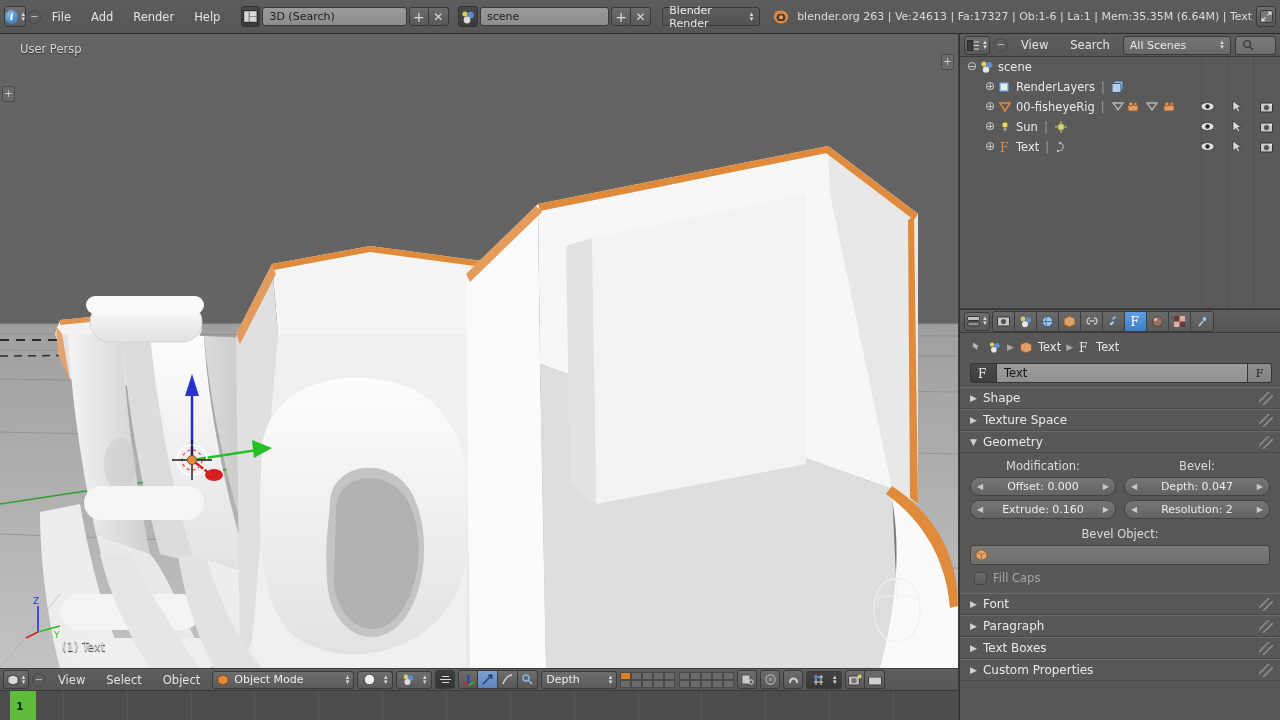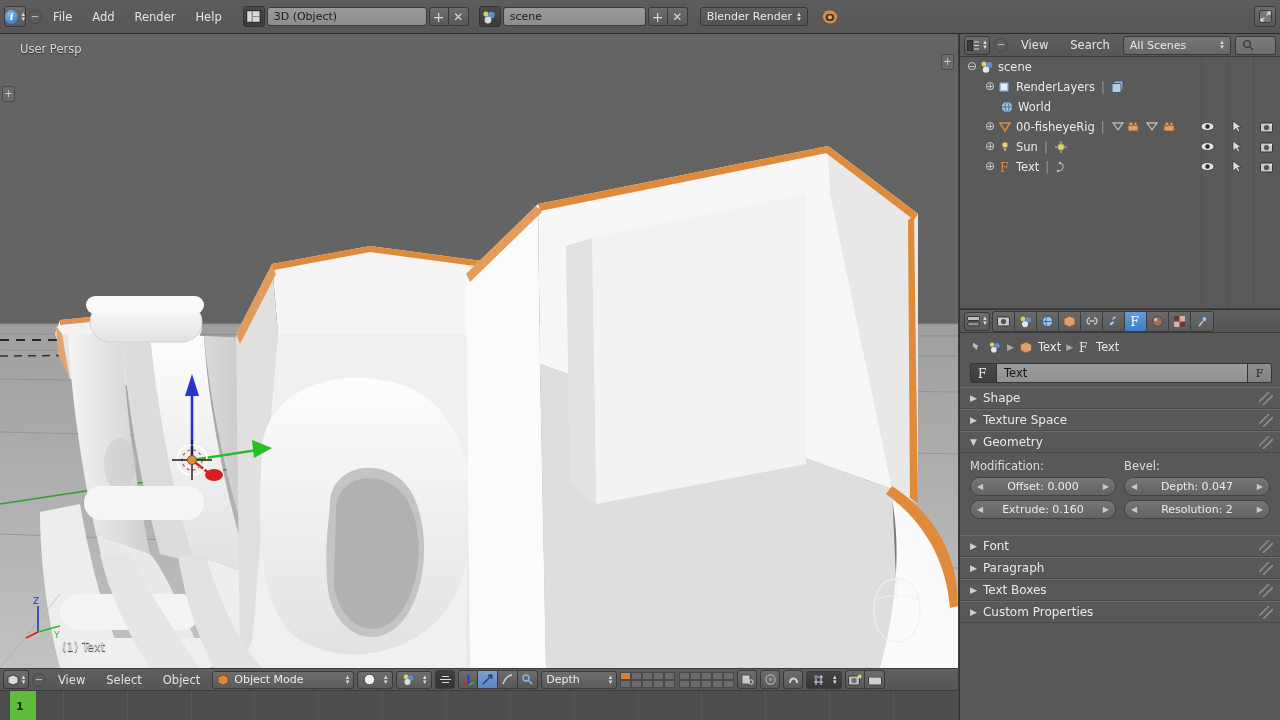--- a/index.html
+++ b/index.html
@@ -190,21 +190,21 @@
   .panel-head {
     height: 22px; display: flex; align-items: center; gap: 6px;
     padding: 0 10px; border-top: 1px solid #6b6b6b; border-bottom: 1px solid #4a4a4a;
     font-size: 12px; color: #e9e9e9; position: relative;
   }
   .panel-head .tri { font-size: 9px; color: #d0d0d0; }
   .grip { position: absolute; right: 7px; top: 4px; width: 14px; height: 13px; opacity: .5; }
   .panel-body { padding: 6px 10px 8px 10px; }
   .two-col { display: flex; gap: 8px; }
   .col { flex: 1; }
-  .sub-label { font-size: 11.5px; color: #dcdcdc; margin-bottom: 4px; }
+  .sub-label { font-size: 11.5px; color: #dcdcdc; margin-bottom: 4px; text-align: center; }
   .num-field {
     height: 19px; border-radius: 9px;
     background: linear-gradient(#767676, #636363);
     border: 1px solid #434343;
     display: flex; align-items: center; justify-content: center;
     position: relative; color: #ececec; font-size: 11px; margin-bottom: 4px;
   }
   .num-field .arr { position: absolute; color: #c8c8c8; font-size: 8px; }
   .num-field .arr.l { left: 6px; } .num-field .arr.r { right: 6px; }
   .obj-field {
@@ -245,21 +245,21 @@
     <div style="width:8px"></div>
     <div class="layout-icon">
       <svg width="15" height="13" viewBox="0 0 15 13">
         <rect x="0.5" y="0.5" width="14" height="12" fill="#8e8e8e" stroke="#2e2e2e"></rect>
         <rect x="1.5" y="1.5" width="4" height="10" fill="#d8d8d8"></rect>
         <rect x="7" y="1.5" width="6" height="4.5" fill="#d8d8d8"></rect>
         <rect x="7" y="7" width="6" height="4.5" fill="#d8d8d8"></rect>
       </svg>
     </div>
     <div class="field" style="width:160px">
-      <span>3D (Object)</span>
+      <span>3D (Search)</span>
     </div>
     <div class="plusx">
       <div class="icon-btn">
         <span style="font-size:14px;line-height:12px;color:#dcdcdc">+</span>
       </div>
       <div class="icon-btn">
         <span style="font-size:12px;line-height:12px;color:#dcdcdc">✕</span>
       </div>
     </div>
 
@@ -294,20 +294,21 @@
 
     <div style="width:10px"></div>
     <div style="margin-right:6px">
       <svg width="16" height="15" viewBox="0 0 16 15">
         <ellipse cx="8" cy="8" rx="7.2" ry="6.4" fill="#e08a3c"></ellipse>
         <ellipse cx="8" cy="8.4" rx="4.4" ry="3.6" fill="#3d3d3d"></ellipse>
         <circle cx="8" cy="8.2" r="2" fill="#f0a85c"></circle>
         <path d="M1 3 L7 1.6 L6 4.4 Z" fill="#e08a3c"></path>
       </svg>
     </div>
+    <div id="status-text">blender.org 263 | Ve:24613 | Fa:17327 | Ob:1-6 | La:1 | Mem:35.35M (6.64M) | Text</div>
 
     <div style="flex:1"></div>
     <div class="icon-btn" style="width:22px;height:21px">
       <svg width="13" height="13" viewBox="0 0 13 13">
         <rect x="0.5" y="0.5" width="12" height="12" rx="2" fill="#787878" stroke="#3a3a3a"></rect>
         <path d="M8 2 L11 2 L11 5 M10.6 2.4 L7.6 5.4" stroke="#e2e2e2" stroke-width="1.1" fill="none"></path>
         <path d="M5 11 L2 11 L2 8 M2.4 10.6 L5.4 7.6" stroke="#e2e2e2" stroke-width="1.1" fill="none"></path>
       </svg>
     </div>
   </div>
@@ -708,29 +709,20 @@
         <span class="ol-name">RenderLayers</span>
         <span style="margin:0 6px;color:#9a9a9a">|</span>
         <span>
           <svg width="15" height="14" viewBox="0 0 15 14">
               <rect x="3" y="1" width="9" height="9" rx="1" fill="#9fb9d8" stroke="#3b546e"></rect>
               <rect x="1" y="3.5" width="9" height="9" rx="1" fill="#b6cde6" stroke="#3b546e"></rect>
             </svg>
         </span>
       </div>
 
-      <div class="ol-row" style="padding-left:40px">
-        <span>
-          <svg width="14" height="14" viewBox="0 0 14 14">
-              <circle cx="7" cy="7" r="5.6" fill="#9dc3e8" stroke="#3c5c7c"></circle>
-              <path d="M1.6 7 H12.4 M7 1.4 C 4.4 4, 4.4 10, 7 12.6 M7 1.4 C 9.6 4, 9.6 10, 7 12.6" stroke="#3c5c7c" fill="none" stroke-width="0.8"></path>
-            </svg>
-        </span>
-        <span class="ol-name">World</span>
-      </div>
 
       <div class="ol-row" style="padding-left:24px">
         <span class="expander">⊕</span>
         <span style="margin-left:2px">
           <svg width="14" height="14" viewBox="0 0 14 14">
               <path d="M2 3 L12 3 L7 11 Z" fill="none" stroke="#e08a3c" stroke-width="1.5"></path>
             </svg>
         </span>
         <span class="ol-name">00-fisheyeRig</span>
         <span style="margin:0 6px;color:#9a9a9a">|</span>
@@ -1012,20 +1004,36 @@
           </div>
           <div class="num-field">
             <span class="arr l">◀</span>
             <span>Resolution: 2</span>
             <span class="arr r">▶</span>
           </div>
         </div>
       </div>
 
       <div class="two-col" style="margin-top:4px">
+        <div class="col">
+          <div class="sub-label">Bevel Object:</div>
+          <div class="obj-field">
+            <span>
+              <svg width="15" height="14" viewBox="0 0 15 14">
+                  <path d="M2 4 L7.5 1.4 L13 4 L13 10 L7.5 12.6 L2 10 Z" fill="#e0a06a" stroke="#8a5a2e"></path>
+                  <path d="M2 4 L7.5 6.6 L13 4 M7.5 6.6 V12.6" stroke="#8a5a2e" fill="none" stroke-width="0.7"></path>
+                </svg>
+            </span>
+            <span style="margin-left:5px"></span>
+          </div>
+          <div class="checkrow">
+            <span class="checkbox"></span>
+            <span class="dim">Fill Caps</span>
+          </div>
+        </div>
       </div>
     </div>
 
     <div class="panel-head">
       <span class="tri">▶</span>
       <span>Font</span>
       <svg class="grip" viewBox="0 0 14 13">
           <path d="M0 10 L10 0 M4 13 L14 3" stroke="#bdbdbd" stroke-width="1.6"></path>
         </svg>
     </div>

